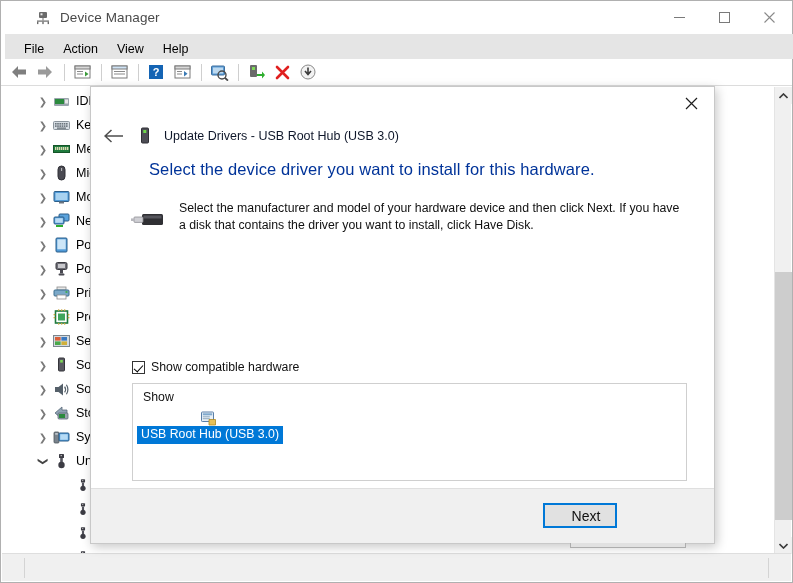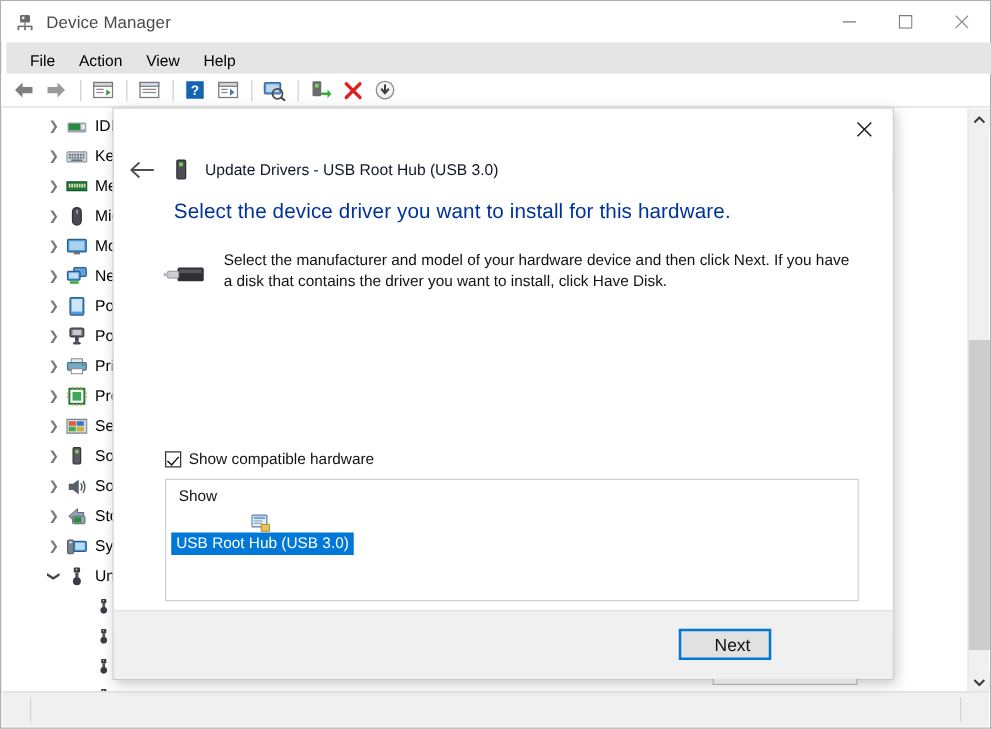--- a/index.html
+++ b/index.html
@@ -18,21 +18,21 @@
     width: 793px; height: 583px;
     background: #ffffff;
     border: 1px solid #b0b0b0;
   }
 
   
   #dm-titlebar {
     position: absolute; left: 0; top: 0;
     width: 791px; height: 33px;
     background: #ffffff;
-    display: flex; align-items: center;
+    display: flex; align-items: center; padding-left: 23px;
   }
   #dm-title-icon {
     margin-left: 11px; margin-right: 9px;
     width: 16px; height: 16px;
     position: relative;
   }
   #dm-title-text {
     font-size: 13.5px; color: #4a4a4a;
     letter-spacing: 0.1px;
   }
@@ -186,21 +186,21 @@
   #dlg-head-text {
     font-size: 12.5px; color: #0f172a;
   }
 
   #dlg-body {
     position: absolute; left: 0; top: 64px;
     width: 623px; height: 355px;
     background: #ffffff;
   }
   #dlg-heading {
-    position: absolute; left: 48px; top: 9px;
+    position: absolute; left: 58px; top: 9px;
     font-size: 16.5px; color: #003399;
     letter-spacing: 0.1px;
   }
   #dlg-desc-icon {
     position: absolute; left: 39px; top: 56px;
     width: 36px; height: 28px;
   }
   #dlg-desc {
     position: absolute; left: 88px; top: 49px;
     width: 508px;

